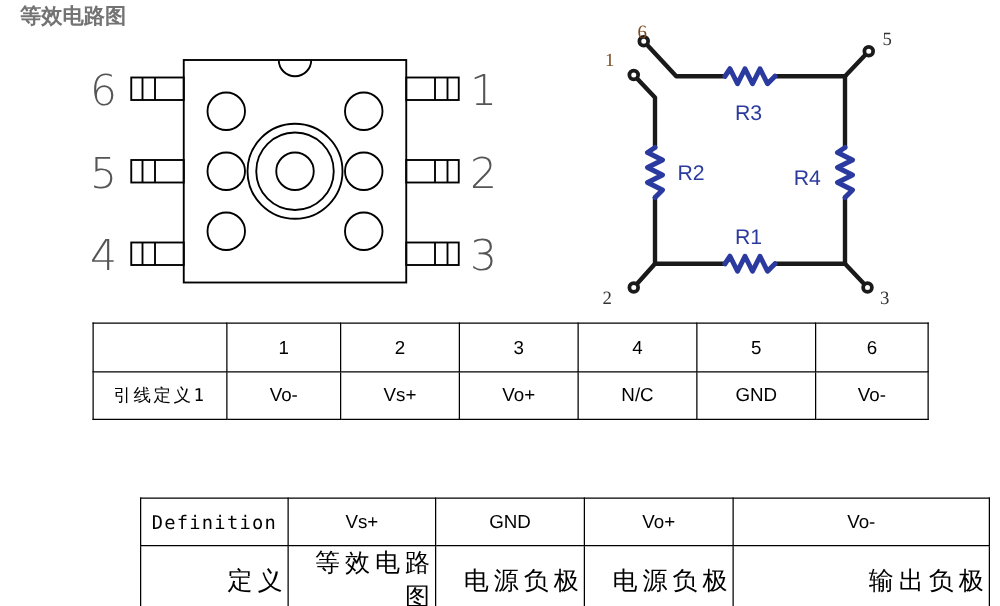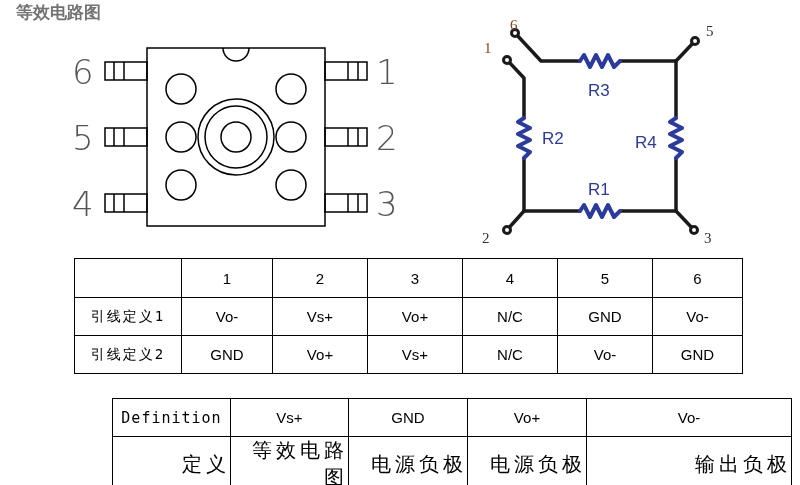--- a/index.html
+++ b/index.html
@@ -151,29 +151,20 @@
   </tr>
   <tr>
     <td class="rowhead">引线定义1</td>
     <td class="val">Vo-</td>
     <td class="val">Vs+</td>
     <td class="val">Vo+</td>
     <td class="val">N/C</td>
     <td class="val">GND</td>
     <td class="val">Vo-</td>
   </tr>
-  <tr>
-    <td class="rowhead">引线定义2</td>
-    <td class="val">GND</td>
-    <td class="val">Vo+</td>
-    <td class="val">Vs+</td>
-    <td class="val">N/C</td>
-    <td class="val">Vo-</td>
-    <td class="val">GND</td>
-  </tr>
 </tbody>
   </table>
 
 <table class="defs">
   <tbody>
       <tr>
     <td class="defhead" style="width:117px">Definition</td>
     <td class="val" style="width:117px">Vs+</td>
     <td class="val" style="width:118px">GND</td>
     <td class="val" style="width:118px">Vo+</td>

